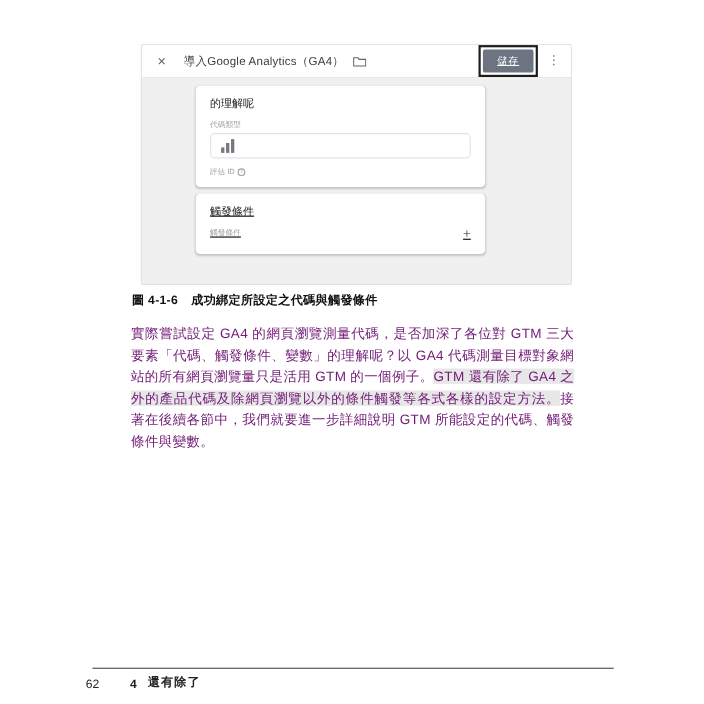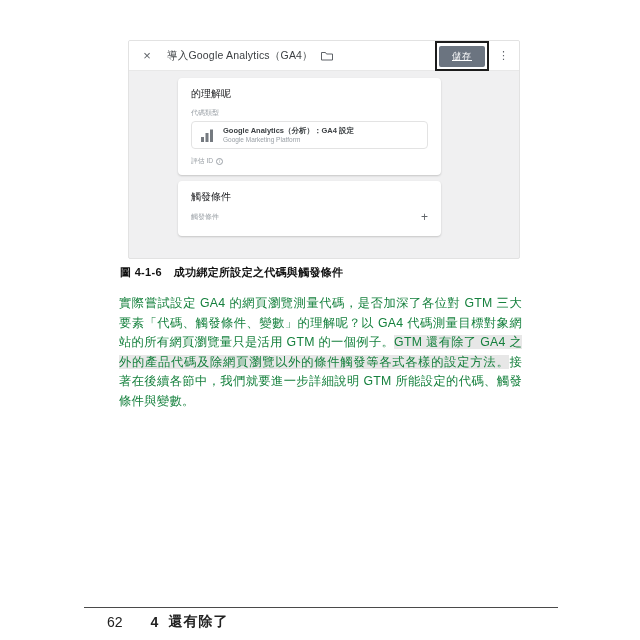--- a/index.html
+++ b/index.html
@@ -17,21 +17,21 @@
   .folder-ic { margin-left:8px; display:flex; align-items:center; }
   .spacer { flex:1; }
   .save-outline { border:2px solid #1c1c1c; padding:2px; display:inline-block; }
   .save-btn { background:#6b7480; color:#fff; font-size:9px; padding:4px 13px;
               border:none; border-radius:2px; letter-spacing:1px;text-decoration:underline; }
   .kebab { margin-left:9px; color:#5f6368; font-size:11px; line-height:1; }
 
   .shot-body { position:relative; padding-top:7px; }
   .card { width:263px; margin-left:49px; background:#fff; border-radius:4px;
           box-shadow:0 1px 2px rgba(0,0,0,.18); padding:9px 13px 9px 13px; }
-  .card + .card { margin-top:6px; }
+  .card + .card { margin-top:6px;text-decoration:underline; }
   .card-h { font-size:10px; color:#202124; margin-bottom:7px; }
   .mini-label { font-size:7px; color:#9aa0a6; margin-bottom:3px; }
   .row-box { border:1px solid #e3e3e3; border-radius:4px; background:#fff;
              display:flex; align-items:center; padding:4px 8px; }
   .row-main { margin-left:9px; flex:1; min-width:0; }
   .row-title { font-size:7.5px; font-weight:bold; color:#3c4043; line-height:1.3; }
   .row-sub { font-size:6.5px; color:#9aa0a6; line-height:1.3; }
   .id-label { font-size:6.8px; color:#9aa0a6; margin-top:7px; display:flex; align-items:center; gap:3px; }
   .info-ic { width:7px; height:7px; border:1px solid #9aa0a6; border-radius:50%;
              font-size:5px; color:#9aa0a6; display:flex; align-items:center; justify-content:center; }
@@ -43,27 +43,27 @@
   .minus-ic { width:11px; height:11px; background:#b9bdc1; border-radius:50%; flex:none;
               display:flex; align-items:center; justify-content:center; }
   .minus-ic span { display:block; width:5px; height:1.4px; background:#fff; }
 
   
   .caption { position:absolute; left:120px; top:265px; font-size:11px; font-weight:bold;
              color:#111; display:flex; gap:12px; letter-spacing:.3px; }
 
   
   .para { position:absolute; left:119px; top:294px; width:403px; font-size:12.3px;
-          line-height:19.6px; color:#15803d; text-align:justify; letter-spacing:.3px; }
+          line-height:19.6px; color:#701a75; text-align:justify; letter-spacing:.3px; }
   .hl { background:#e7e7e7; }
 
   
   .foot-rule { position:absolute; left:84px; top:607px; width:474px; height:1px; background:#4a4a4a; }
-  .footer { position:absolute; left:107px; top:613px; display:flex; align-items:center;
-            font-size:14px; color:#222; }
+  .footer { position:absolute; left:78px; top:613px; display:flex; align-items:flex-end;
+            font-size:11px; color:#222; }
   .foot-page { font-weight:400; }
   .foot-ch { font-weight:bold; margin-left:28px; }
   .foot-sec { font-weight:bold; margin-left:10px; letter-spacing:1px; }
 </style>
 </head>
 <body>
 
 <div class="page">
 
   <div class="shot">
@@ -87,24 +87,20 @@
 
       <div class="card">
         <div class="card-h">的理解呢</div>
         <div class="mini-label">代碼類型</div>
         <div class="row-box">
           <svg width="14" height="13" viewBox="0 0 14 13">
             <rect x="1" y="8" width="3" height="5" fill="#757a80"></rect>
             <rect x="5.5" y="4" width="3" height="9" fill="#757a80"></rect>
             <rect x="10" y="0.5" width="3" height="12.5" fill="#757a80"></rect>
           </svg>
-          <div class="row-main">
-            <div class="row-title">Google Analytics（分析）：GA4 設定</div>
-            <div class="row-sub">Google Marketing Platform</div>
-          </div>
         </div>
         <div class="id-label">
           <span>評估 ID</span>
           <span class="info-ic">i</span>
         </div>
       </div>
 
       <div class="card">
         <div class="card-h">觸發條件</div>
         <div class="trig-sub-row">

